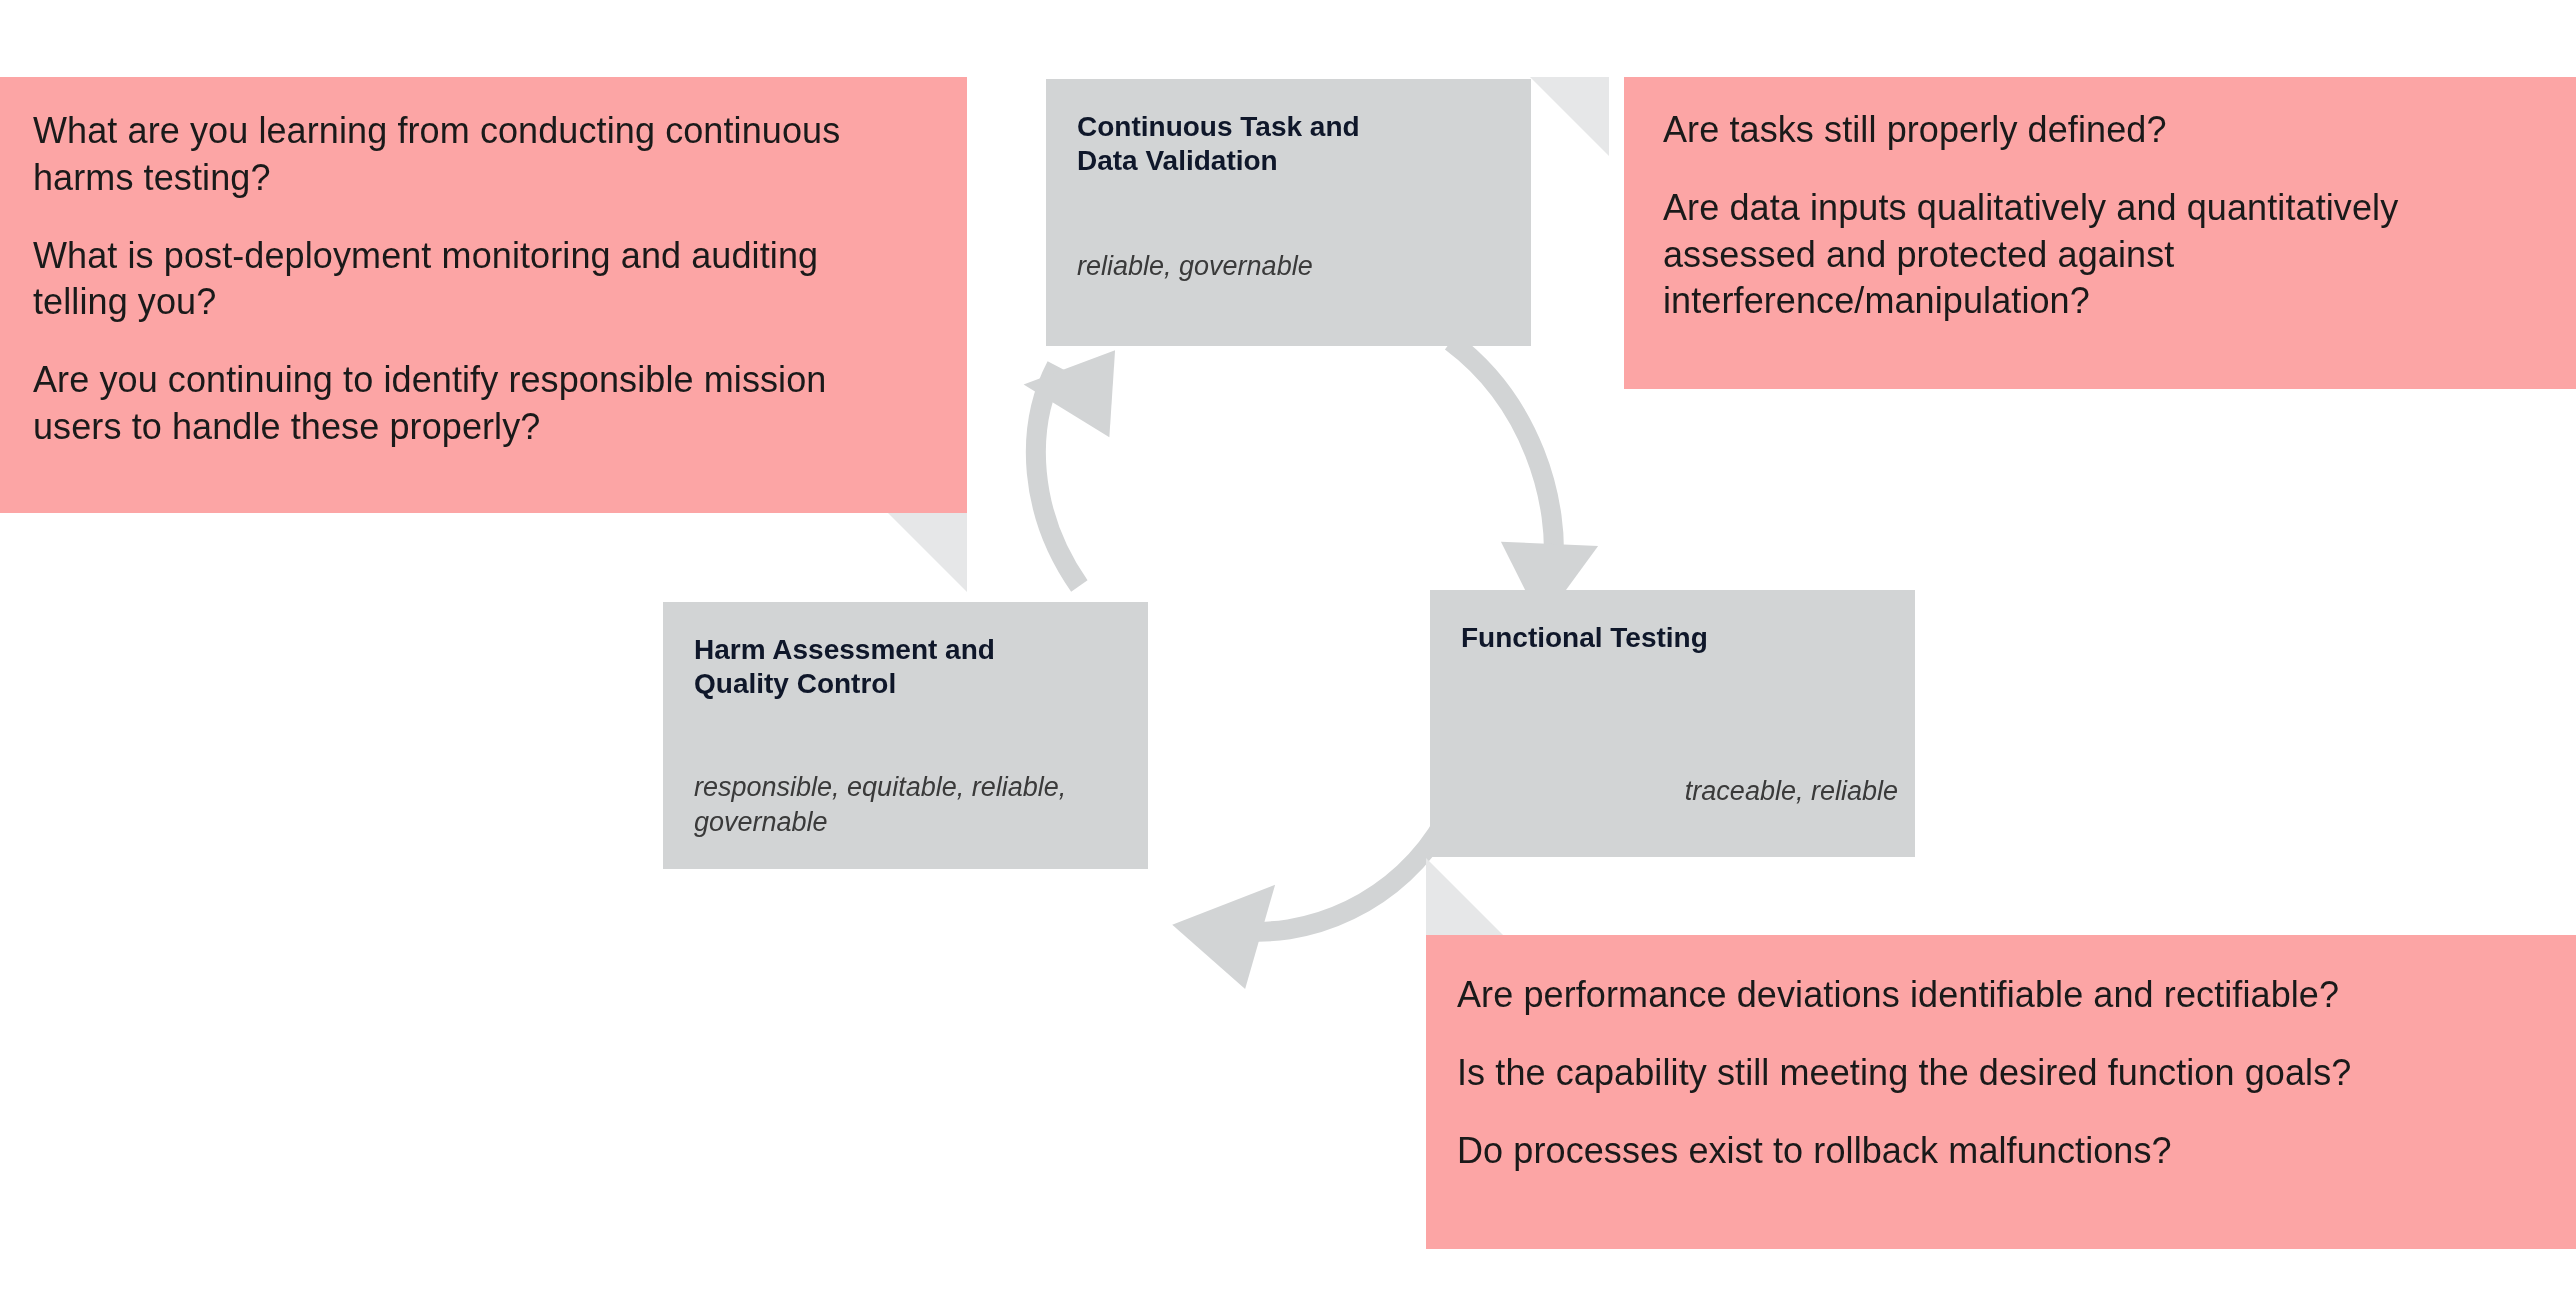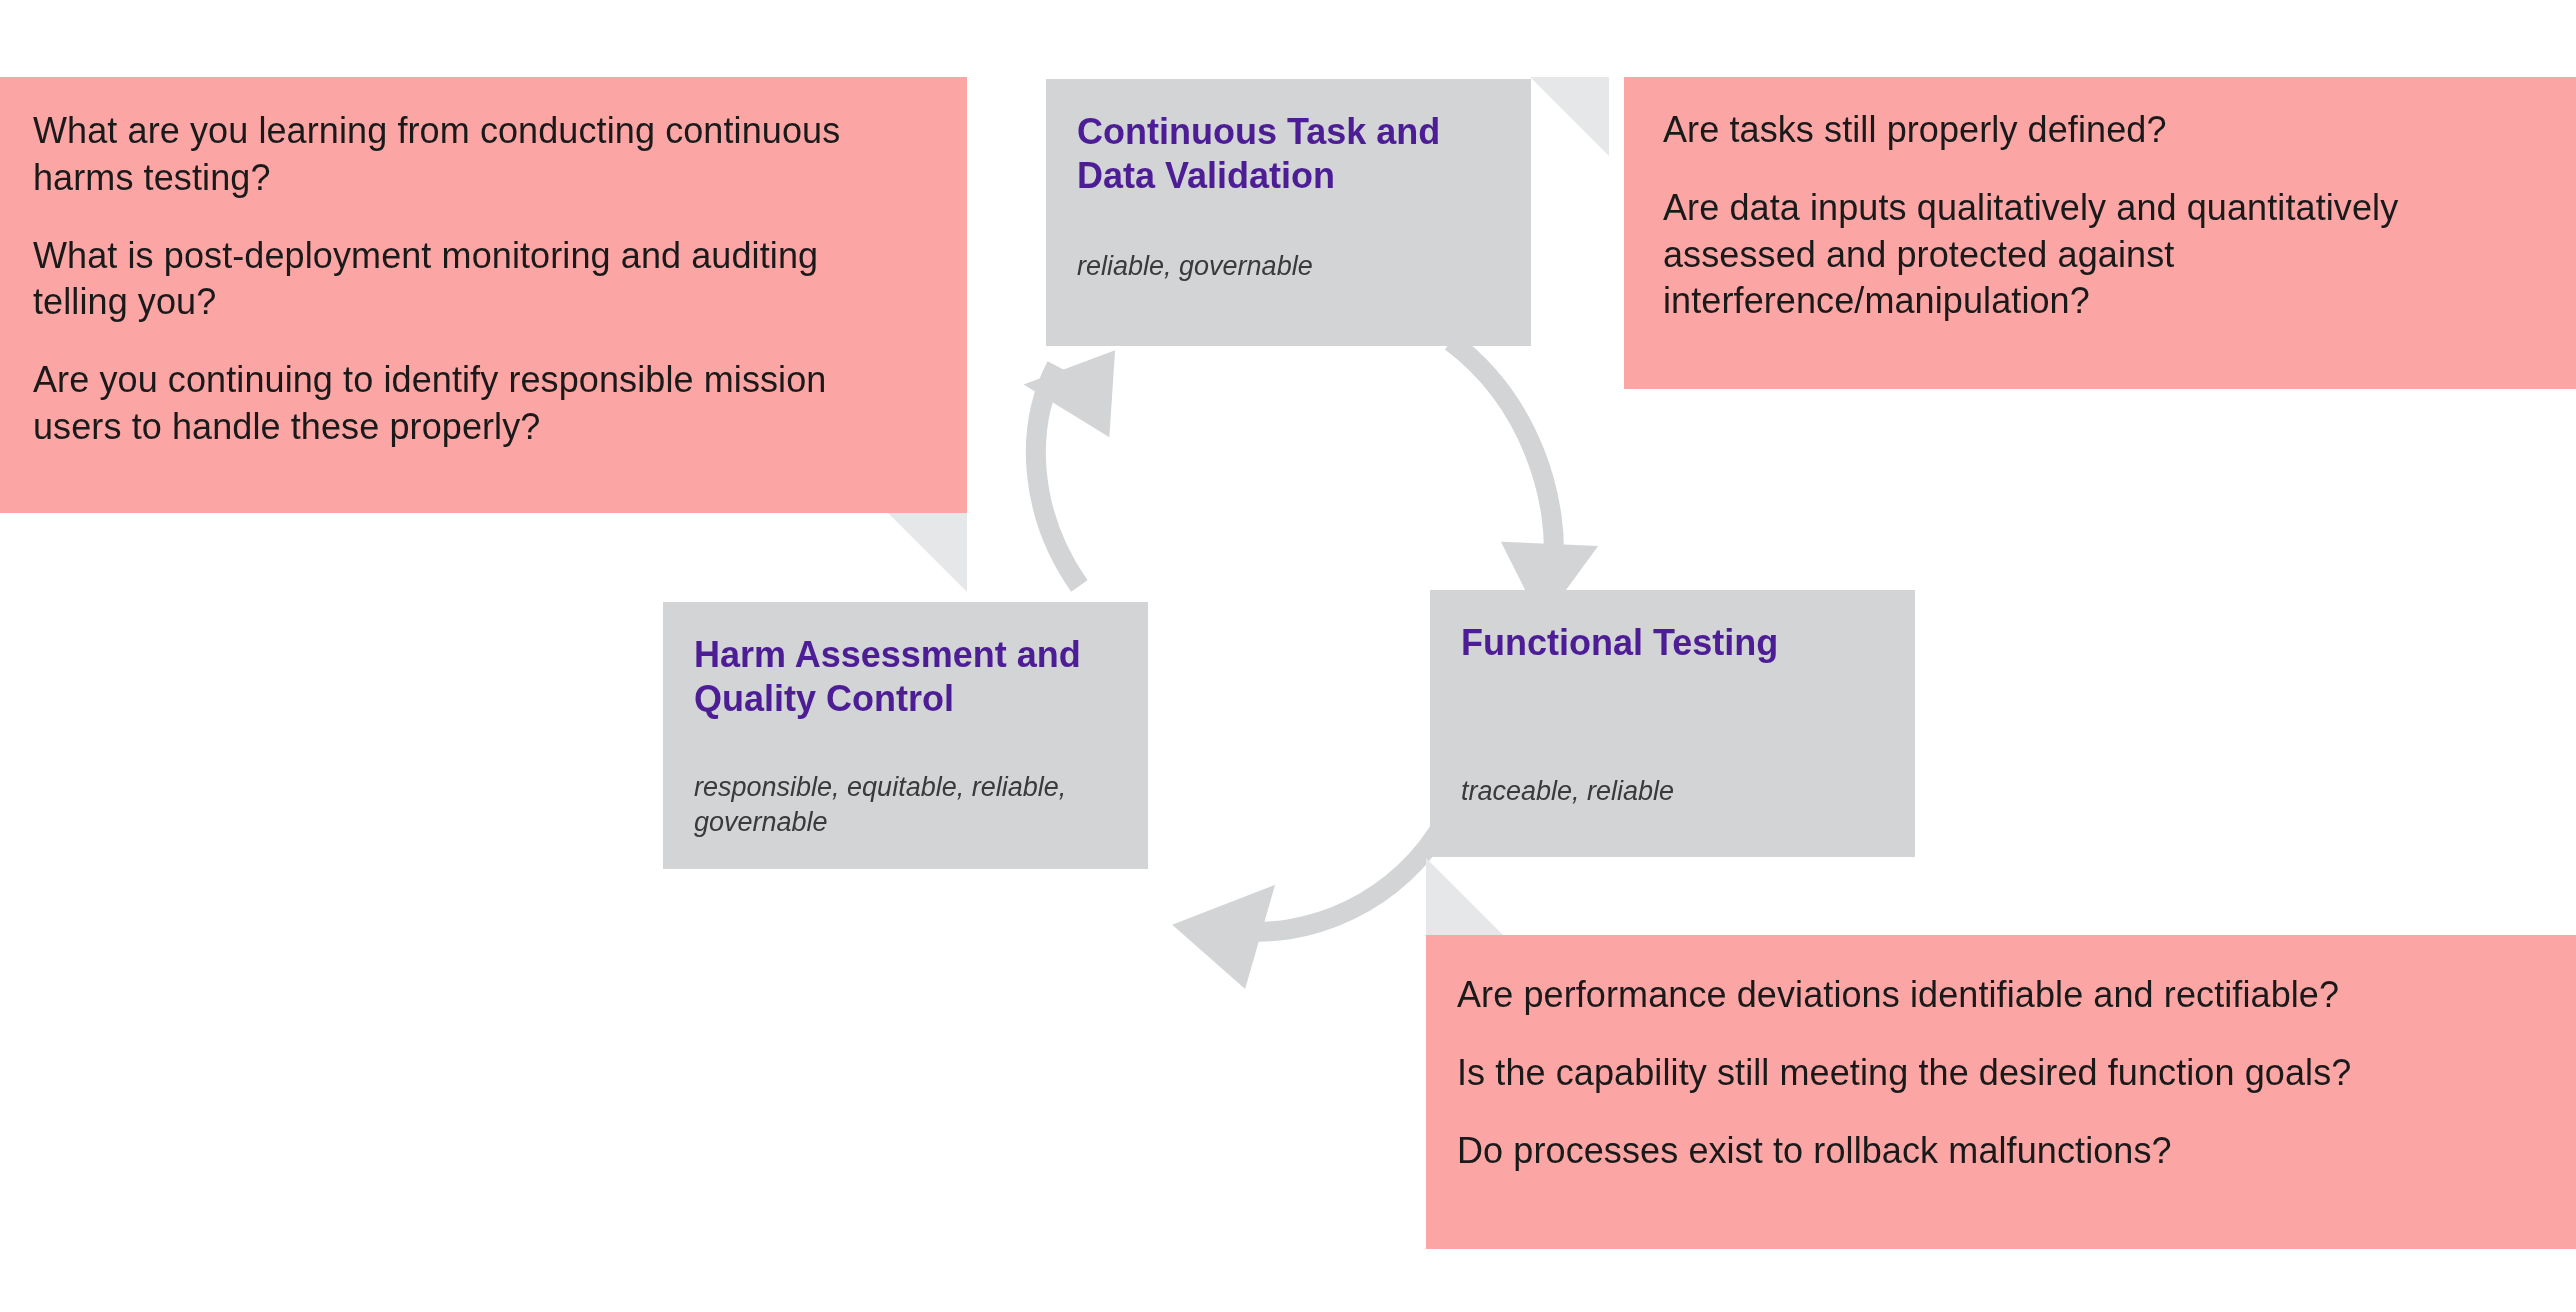--- a/index.html
+++ b/index.html
@@ -40,24 +40,24 @@
     height: 0;
   }
 
   
   .pbox {
     position: absolute;
     background: #d2d4d5;
     box-sizing: border-box;
   }
   .pbox .ptitle {
-    font-size: 36px;
+    font-size: 28px;
     font-weight: bold;
     line-height: 1.22;
-    color: #4c1d95;
+    color: #0f172a;
     margin: 0;
   }
   .pbox .psub {
     font-size: 27px;
     font-style: italic;
     line-height: 1.30;
     color: #3a3a3a;
     margin: 0;
     position: absolute;
     left: 31px;
@@ -135,21 +135,21 @@
     <p class="psub" style="top:168px;">
       <span>responsible, equitable, reliable,</span><br>
       <span>governable</span>
     </p>
   </div>
 
   <div class="pbox" style="left:1430px; top:590px; width:485px; height:267px; padding:31px 0 0 31px;">
     <p class="ptitle">
       <span>Functional Testing</span>
     </p>
-    <p class="psub" style="top:184px;">traceable, reliable</p>
+    <p class="psub" style="top:184px;text-align:right;">traceable, reliable</p>
   </div>
 
   <div class="callout" style="left:1426px; top:935px; width:1150px; height:314px; padding:37px 71px 0 31px;">
     <p class="q">Are performance deviations identifiable and rectifiable?</p>
     <p class="q">Is the capability still meeting the desired function goals?</p>
     <p class="q">Do processes exist to rollback malfunctions?</p>
   </div>
 
   <div class="tail" style="left:1426px; top:858px;
               border-bottom:77px solid #e6e7e8;

